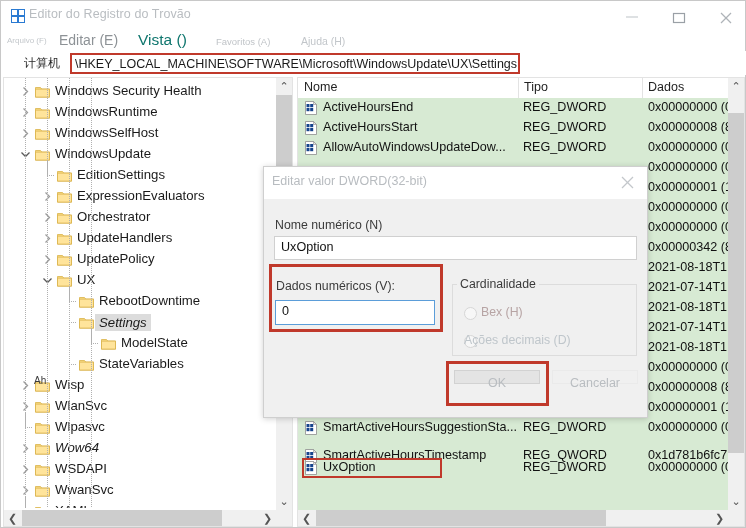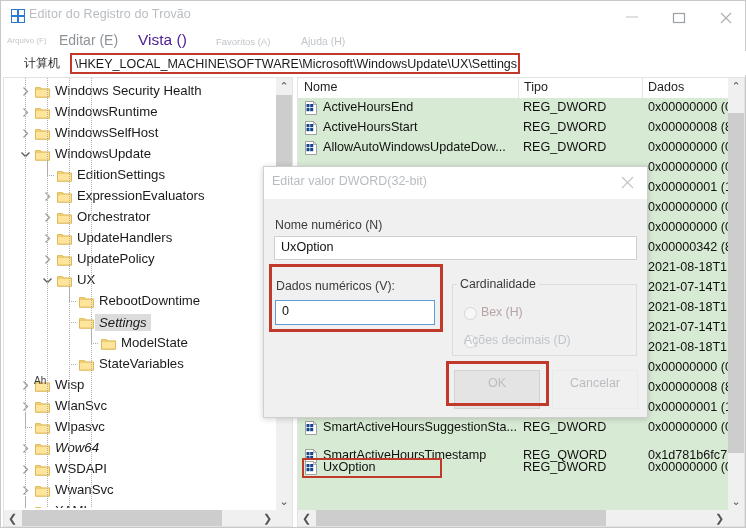--- a/index.html
+++ b/index.html
@@ -19,21 +19,21 @@
   .wbtn svg{position:absolute;left:16px;top:11px;}
   .wb-min{left:608px;}
   .wb-max{left:655px;}
   .wb-close{left:702px;}
 
   
   .menubar{position:absolute;left:0;top:30px;width:744px;height:19px;background:#ffffff;}
   .mi{position:absolute;top:2px;white-space:nowrap;color:#bcc0c4;}
   .mi-arquivo{left:6px;top:5px;font-size:8px;color:#c3c7cb;}
   .mi-editar{left:58px;top:1px;font-size:14px;color:#8d9296;}
-  .mi-vista{left:137px;top:0px;font-size:15.5px;color:#4c1d95;}
+  .mi-vista{left:137px;top:0px;font-size:15.5px;color:#0f766e;}
   .mi-favoritos{left:215px;top:5px;font-size:9.5px;color:#c0c4c8;}
   .mi-ajuda{left:300px;top:4px;font-size:10.5px;color:#c2c6ca;}
 
   
   .addrwrap{position:absolute;left:0;top:50px;width:744px;height:24px;background:#ffffff;margin-left:20px;}
   .addr-prefix{position:absolute;left:3px;top:4px;font-size:12px;color:#2b2b2b;font-family:"DejaVu Sans",sans-serif;}
   .addr-box{position:absolute;left:49px;top:2px;width:450px;height:21px;border:2px solid #c0392b;background:#ffffff;box-sizing:border-box;}
   .addr-text{position:absolute;left:3px;top:2px;font-size:12.5px;color:#1a1a1a;white-space:nowrap;}
 
   
@@ -83,21 +83,21 @@
   .dlg-title .t{position:absolute;left:8px;top:7px;font-size:12.5px;color:#b8bcc0;white-space:nowrap;}
   .dlg-close{position:absolute;right:4px;top:4px;width:30px;height:24px;}
   .dlg-lbl{position:absolute;font-size:12.3px;color:#3b3b3b;white-space:nowrap;}
   .dlg-input{position:absolute;background:#ffffff;box-sizing:border-box;}
   .dlg-input .v{position:absolute;left:6px;top:3px;font-size:12.6px;color:#111;}
   .group{position:absolute;border:1px solid #dcdcdc;box-sizing:border-box;}
   .grp-lbl{position:absolute;font-size:12.3px;color:#3b3b3b;background:#f0f0f0;padding:0 3px;white-space:nowrap;}
   .radio{position:absolute;}
   .radio .dot{position:absolute;left:0;top:2px;width:11px;height:11px;border:1px solid #d6d6d6;border-radius:50%;background:#f7f7f7;}
   .radio .rl{position:absolute;left:17px;top:0;font-size:12.3px;color:#bfc6cb;white-space:nowrap;}
-  .btn{position:absolute;height:39px;background:#e4e4e4;border:1px solid #d2d2d2;box-sizing:border-box;}
+  .btn{position:absolute;height:14px;background:#e4e4e4;border:1px solid #d2d2d2;box-sizing:border-box;}
   .btn span{display:block;text-align:center;line-height:24px;font-size:12.5px;color:#b9bdc1;}
   .redbox{position:absolute;border:3px solid #c0392b;box-sizing:border-box;pointer-events:none;}
 </style>
 </head>
 <body>
 
 <div class="app">
 
   <div class="titlebar">
     <span class="title-ico">

